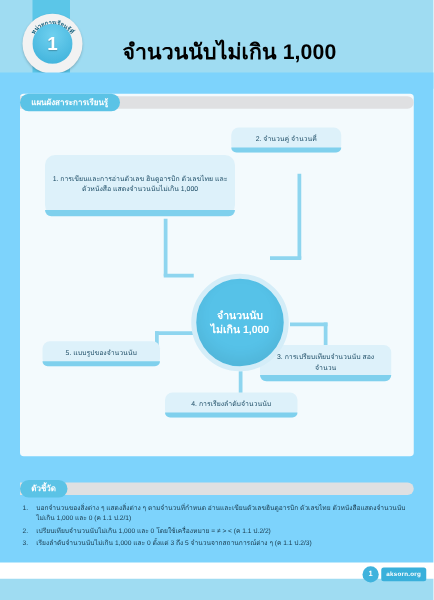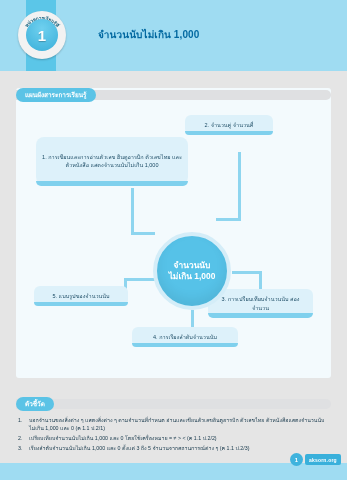--- a/index.html
+++ b/index.html
@@ -31,23 +31,23 @@
   .header-strip {
     position: absolute;
     left: 26px; top: 0;
     width: 30px; height: 71px;
     background: #5bc6e8;
   }
   .header-title {
     position: absolute;
     left: 98px; top: 27px;
     width: 230px;
-    font-size: 10px;
-    font-weight: bold;
-    color: #0369a1;
+    font-size: 17px;
+    font-weight: bold;
+    color: #000000;
     letter-spacing: 0.1px;
   }
 
   
   .unit-badge {
     position: absolute;
     left: 18px; top: 11px;
     width: 48px; height: 48px;
     border-radius: 50%;
     background: #f2f2f2;
@@ -81,24 +81,24 @@
   .unit-arc-svg text {
     font-family: "Liberation Sans", sans-serif;
     font-size: 4.6px;
     font-weight: bold;
     fill: #0d5b79;
   }
 
   
   .body-area {
     position: absolute;
-    left: 0; top: 71px;
+    left: 0; top: 58px;
     width: 347px;
     height: 392px;
-    background: #e5e5e5;
+    background: #7dd3fc;
   }
 
   
   .section-pill {
     position: absolute;
     height: 14px;
     background: #5bc3e6;
     border-radius: 7px;
     padding: 0 9px;
     display: flex;

